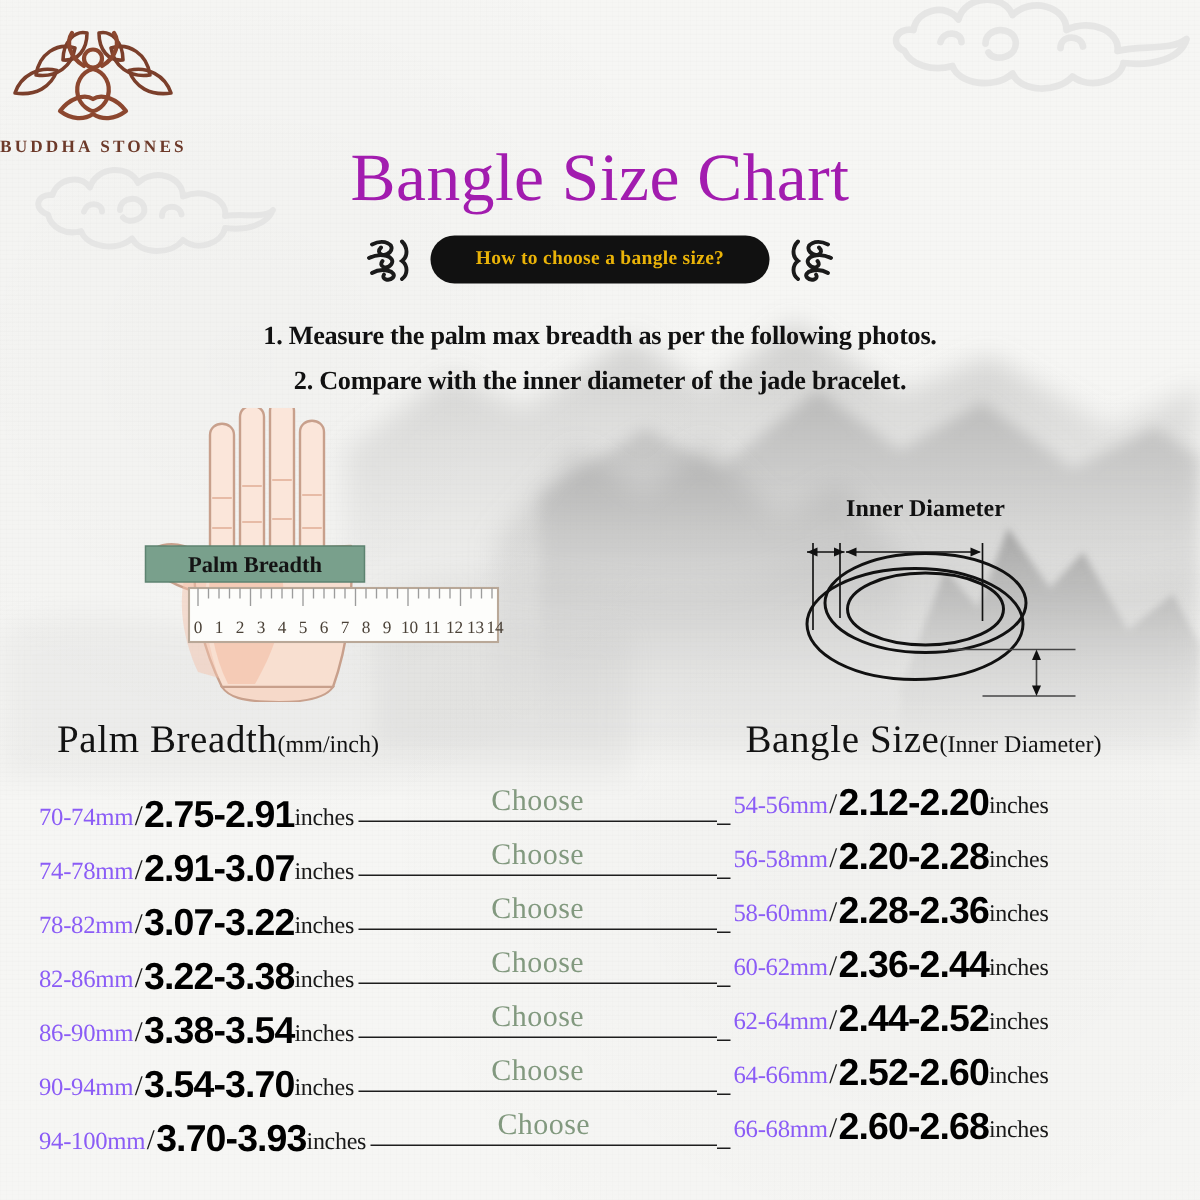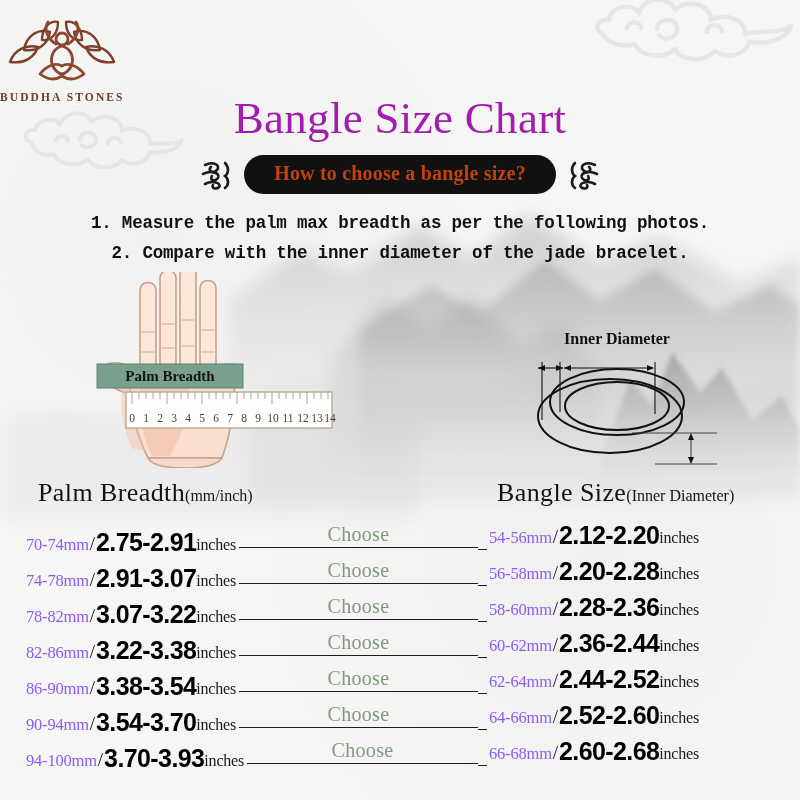--- a/index.html
+++ b/index.html
@@ -78,38 +78,38 @@
     top: 155px;
     left: 0;
     width: 800px;
     display: flex;
     align-items: center;
     justify-content: center;
     gap: 11px;
   }
   .pill {
     background: #111111;
-    color: #c2410c;
+    color: #eab308;
     border-radius: 22px;
     padding: 7px 30px 9px 30px;
     font-family: "Liberation Serif", serif;
     font-weight: 700;
-    font-size: 20px;
+    font-size: 13px;
     letter-spacing: 0.2px;
     white-space: nowrap;
   }
   .flourish { flex: 0 0 auto; }
 
   .steps {
     position: absolute;
     top: 208px;
     left: 0;
     width: 800px;
     text-align: center;
-    font-family: Liberation Mono, monospace;
+    font-family: Liberation Serif, serif;
     color: #111;
   }
   .step {
     font-size: 17.5px;
     font-weight: 700;
     line-height: 30px;
     letter-spacing: -0.2px;
   }
 
   

